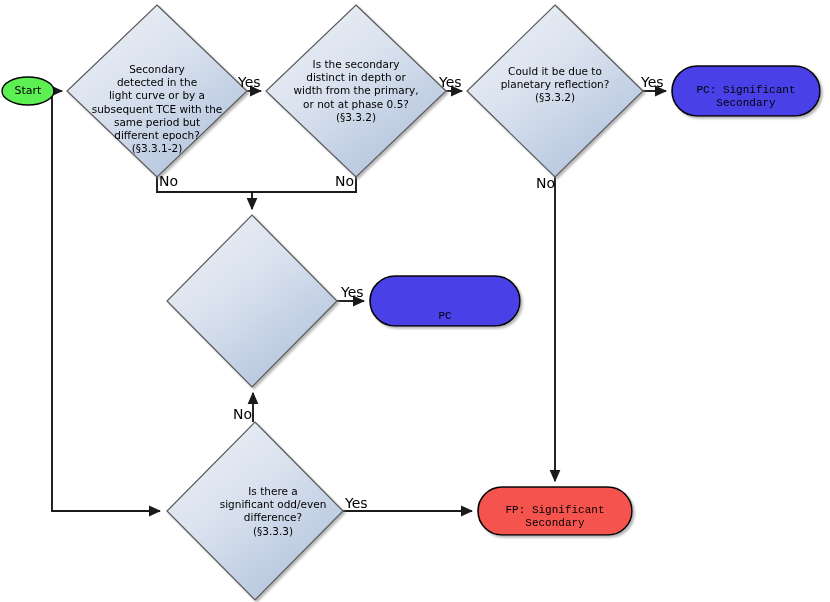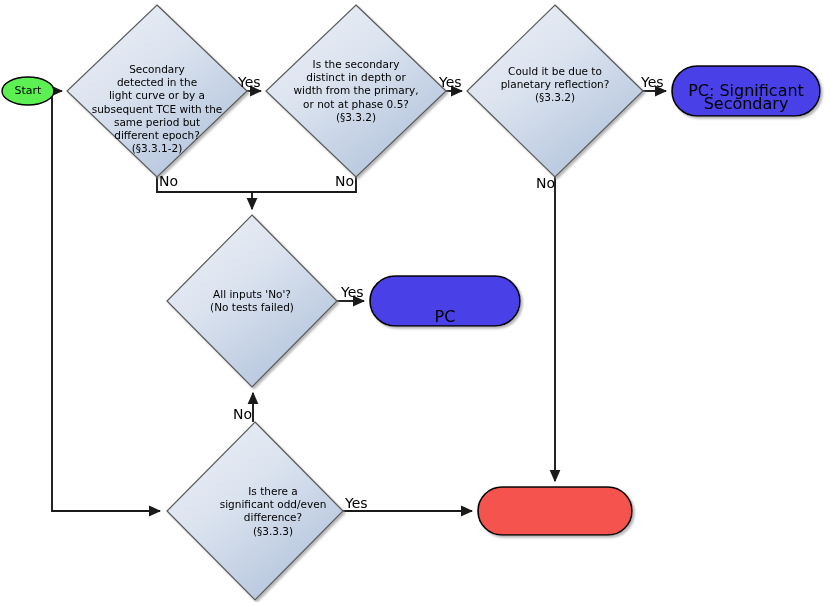--- a/index.html
+++ b/index.html
@@ -43,22 +43,23 @@
     color: #000000;
     line-height: 12px;
     font-family: "DejaVu Sans", "Liberation Sans", sans-serif;
     white-space: nowrap;
   }
   .start-label {
     font-size: 11px;
     color: #000000;
   }
   .terminal-label {
-    font-size: 16px;
+    font-size: 11px;
     color: #000000;
+    font-family: Liberation Mono, monospace;
   }
 </style>
 </head>
 <body>
 
 <div id="flowchart-root">
 
   <svg id="flow-svg" viewBox="0 0 830 602">
     <defs>
       <linearGradient id="diamondGrad" x1="0%" y1="0%" x2="75%" y2="100%">
@@ -133,32 +134,31 @@
   <div class="node-label" style="left:266px; top:58px; width:180px;">Is the secondary
 distinct in depth or
 width from the primary,
 or not at phase 0.5?
 (§3.3.2)</div>
 
   <div class="node-label" style="left:467px; top:65px; width:176px;">Could it be due to
 planetary reflection?
 (§3.3.2)</div>
 
-  <div class="node-label" style="left:167px; top:288px; width:170px;">All inputs 'No'?
-(No tests failed)</div>
 
   <div class="node-label" style="left:185px; top:485px; width:176px;">Is there a
 significant odd/even
 difference?
 (§3.3.3)</div>
 
   <div class="node-label terminal-label" style="left:672px; top:84px; width:148px;">PC: Significant Secondary</div>
 
   <div class="node-label terminal-label" style="left:370px; top:294px; width:150px;margin-top:16px;">PC</div>
 
+  <div class="node-label terminal-label" style="left:478px; top:504px; width:154px;">FP: Significant Secondary</div>
 
   <div class="edge-label" style="left:238px; top:76px;">Yes</div>
 
   <div class="edge-label" style="left:439px; top:76px;">Yes</div>
 
   <div class="edge-label" style="left:641px; top:76px;">Yes</div>
 
   <div class="edge-label" style="left:159px; top:175px;">No</div>
 
   <div class="edge-label" style="left:335px; top:175px;">No</div>

